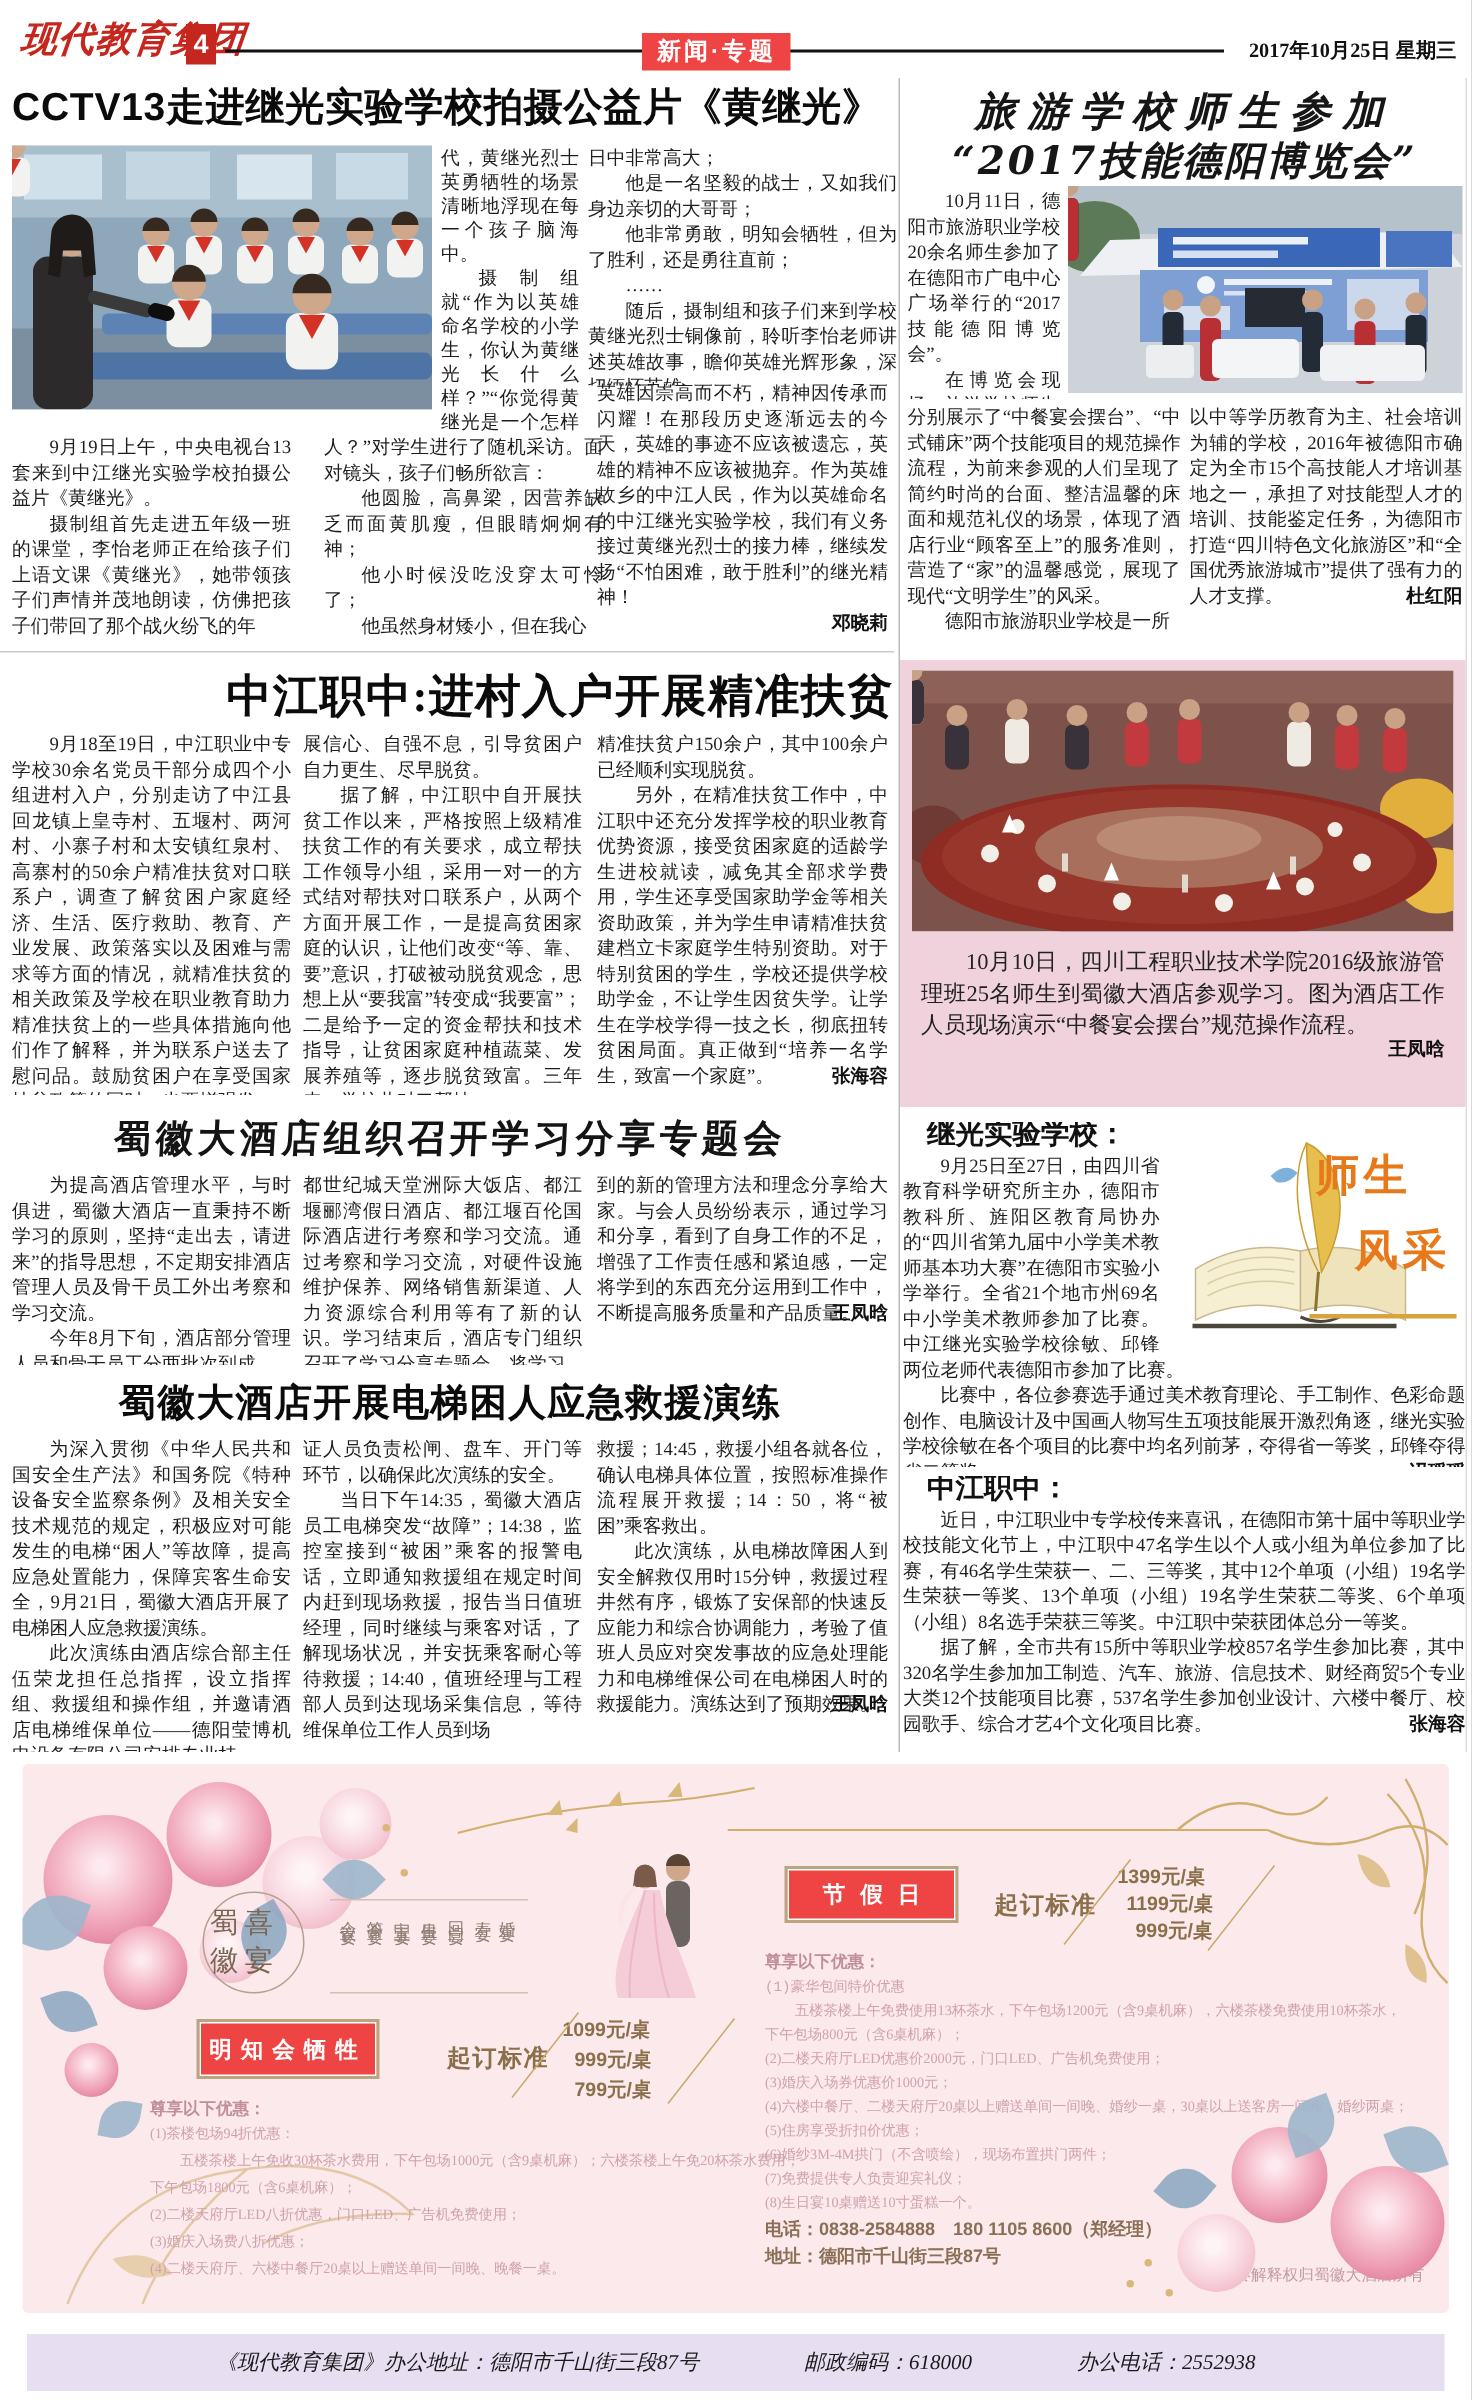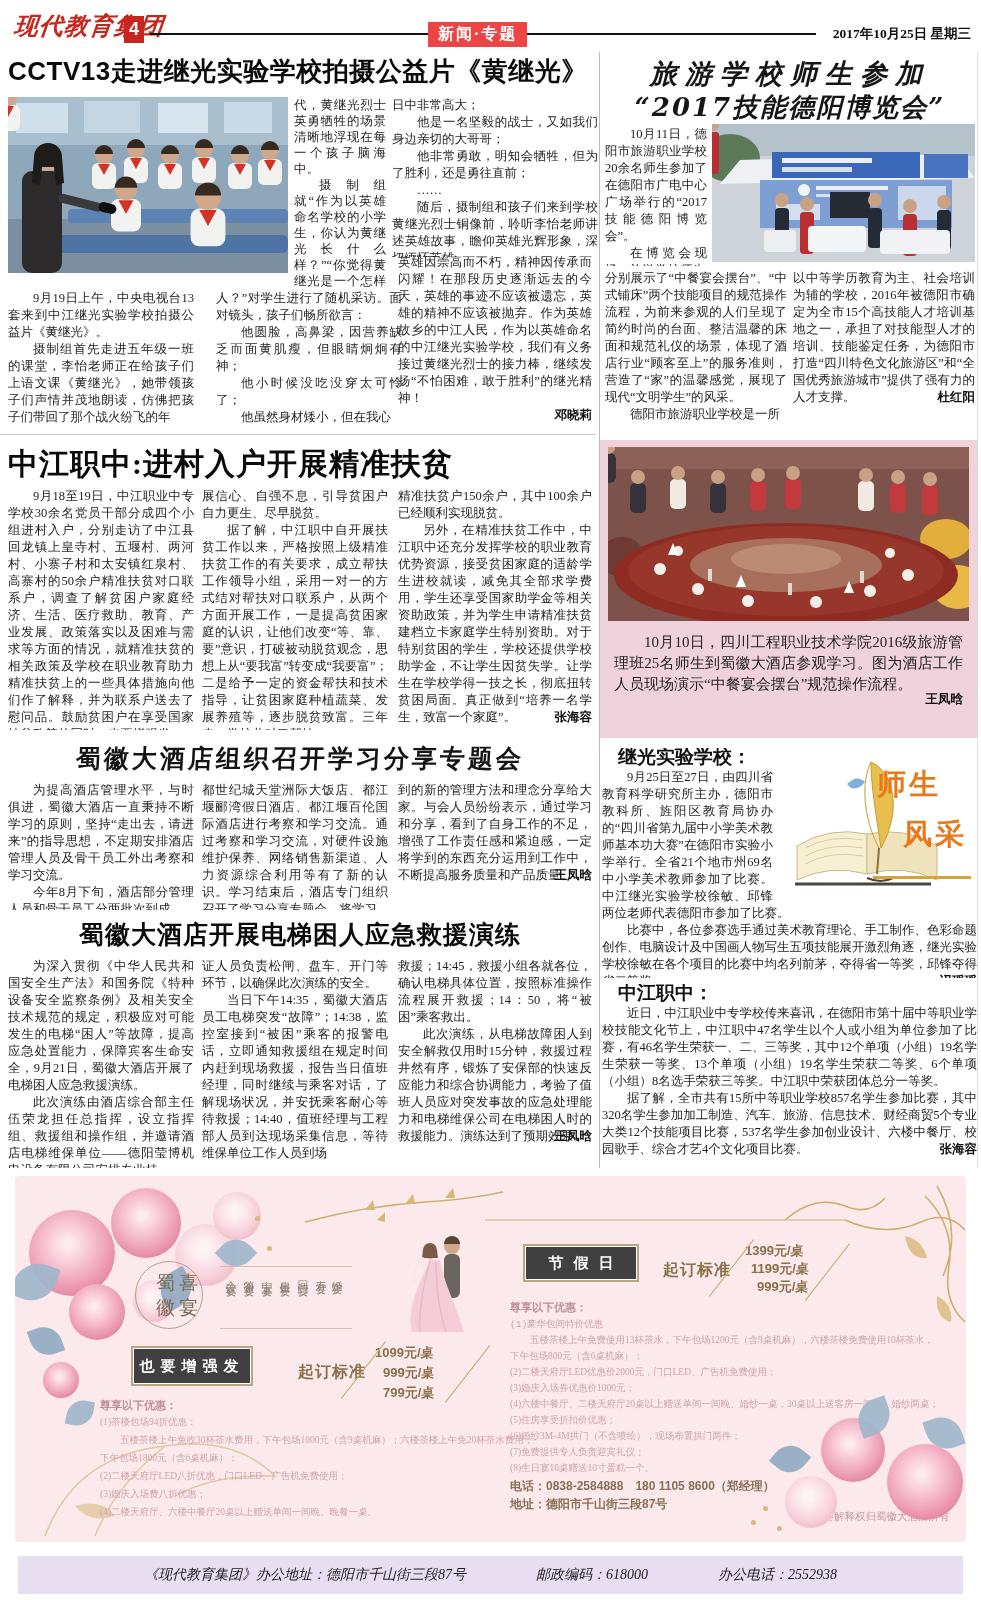--- a/index.html
+++ b/index.html
@@ -23,21 +23,21 @@
   .bt p { text-indent:2em; }
   .bt p.cont { text-indent:0; }
   .author { font-weight:bold; text-align:right; font-size:12.5px; color:#111; }
   .author.pull { margin-top:-17px; }
   .vline { width:0; border-left:1px solid #bbb; }
   .hline { height:0; border-top:1px solid #c9c9c9; }
 
   .h1a { font-family:"Liberation Sans","DejaVu Sans",sans-serif; font-weight:bold; font-size:26px;
          color:#0b0b0b; letter-spacing:0.5px; white-space:nowrap; }
   .h2a { font-family:"Liberation Serif",serif; font-weight:900; font-size:30px; color:#0b0b0b;
-         text-align:left; letter-spacing:1px; }
+         text-align:right; letter-spacing:1px; }
   .brush { font-family:"DejaVu Serif",serif; font-weight:900; font-size:25px; color:#141414;
            text-align:center; letter-spacing:3px; transform:skewX(-3deg); }
   .h4a { font-family:"Liberation Sans","DejaVu Sans",sans-serif; font-weight:bold; font-size:25px;
          color:#0b0b0b; text-align:center; letter-spacing:1px; }
   .callig { font-family:"DejaVu Serif",serif; font-style:italic; font-weight:bold; color:#161616;
             text-align:center; white-space:nowrap; }
 
   .photo-frame { overflow:hidden; background:#ccc; }
   .photo-frame svg { display:block; width:100%; height:100%; }
 
@@ -57,25 +57,25 @@
   .ad { left:15px; top:1176px; width:951px; height:366px; background:#fbe9eb; border-radius:4px; overflow:hidden; }
   .rose { position:absolute; border-radius:50%;
           background:radial-gradient(circle at 45% 40%, #fdeaf0 6%, #f7c5d2 30%, #ee9fb6 55%, #e librar 0); }
   .rose, .rose2 { position:absolute; border-radius:50%; }
   .rose  { background:radial-gradient(circle at 45% 40%, #fdeaf0 6%, #f7c5d2 32%, #ee9fb6 58%, #e283a0 78%, #d86f90 100%); }
   .rose2 { background:radial-gradient(circle at 45% 40%, #fef4f6 10%, #f9dbe3 45%, #f2bac9 80%, #eba7ba 100%); }
   .leaf { position:absolute; background:#9db6cb; border-radius:65% 0 65% 0; opacity:.9; }
   .leaf2 { position:absolute; background:#88a6bf; border-radius:65% 0 65% 0; opacity:.85; }
   .gdot { position:absolute; width:5px; height:5px; border-radius:50%; background:#d8b878; }
   .brand-circle { left:120px; top:85px; width:68px; height:68px; border:1px solid #b5a08e; border-radius:50%;
-                  display:flex; flex-direction:column; align-items:flex-end; justify-content:center;
+                  display:flex; flex-direction:column; align-items:flex-start; justify-content:center;
                   color:#7a6652; font-size:19px; line-height:25px; letter-spacing:4px; text-indent:4px; }
   .bq-rule { position:absolute; height:0; border-top:1px solid #d3bfb2; }
   .bq-item { position:absolute; writing-mode:vertical-rl; font-size:11px; letter-spacing:2px; color:#8d7d72; }
-  .gold-box { position:absolute; background:#404040; border:1px solid #fff; outline:2px solid #b9a580;
+  .gold-box { position:absolute; background:#ef4444; border:1px solid #fff; outline:2px solid #b9a580;
               color:#fff; font-family:Liberation Sans, sans-serif; font-weight:bold;
               display:flex; align-items:center; justify-content:center; }
   .price-label { position:absolute; font-family:"Liberation Sans",sans-serif; font-weight:bold;
                  font-size:16px; color:#8a6f4a; letter-spacing:1px; }
   .price { position:absolute; font-family:"Liberation Sans",sans-serif; font-weight:bold;
            font-size:13px; color:#8a6f4a; }
   .slash { position:absolute; width:1px; height:72px; background:#c9a96a; transform:rotate(38deg); }
   .fine-title { position:absolute; font-size:11px; font-weight:bold; color:#c08f97; }
   .fine { position:absolute; font-size:9.5px; color:#cfa3ab; white-space:nowrap; }
   .fine.ind { padding-left:20px; }
@@ -417,21 +417,21 @@
       <circle cx="52" cy="18" r="8" fill="#cfa88b"></circle>
       <path d="M44,16 a8,8 0 0 1 16,0 z" fill="#5a4436"></path>
       <rect x="44" y="26" width="16" height="44" rx="6" fill="#6b6460"></rect>
       <circle cx="30" cy="24" r="7" fill="#cfa88b"></circle>
       <path d="M23,22 a7,7 0 0 1 14,0 l1,8 -16,0 z" fill="#7a5a48"></path>
       <path d="M30,32 C18,58 6,84 12,104 L64,104 C58,82 44,56 40,32 Z" fill="#f5cdd8"></path>
       <path d="M30,32 C24,56 18,84 20,104 M36,34 C36,60 40,86 46,104" stroke="#ecb7c7" stroke-width="1.4" fill="none"></path>
       <path d="M24,30 q-12,10 -10,26" stroke="#fbe4ea" stroke-width="3" fill="none"></path>
     </svg>
 
-    <div class="gold-box" style="left:118px; top:172px; width:118px; height:36px; font-size:15px; letter-spacing:6px;">也要增强发</div>
+    <div class="gold-box" style="left:118px; top:172px; width:118px; height:36px; font-size:15px; letter-spacing:6px;">明知会牺牲</div>
     <span class="price-label" style="left:283px; top:186px;">起订标准</span>
     <span class="price" style="left:360px; top:168px;">1099元/桌</span>
     <span class="price" style="left:368px; top:188px;">999元/桌</span>
     <span class="price" style="left:368px; top:208px;">799元/桌</span>
     <span class="slash" style="left:348px; top:158px;"></span>
     <span class="slash" style="left:452px; top:162px;"></span>
     <span class="fine-title" style="left:85px; top:222px;">尊享以下优惠：</span>
     <span class="fine" style="left:85px; top:240px;">(1)茶楼包场94折优惠：</span>
     <span class="fine ind" style="left:85px; top:258px;">五楼茶楼上午免收30杯茶水费用，下午包场1000元（含9桌机麻）；六楼茶楼上午免20杯茶水费用，</span>
     <span class="fine" style="left:85px; top:276px;">下午包场1800元（含6桌机麻）；</span>

